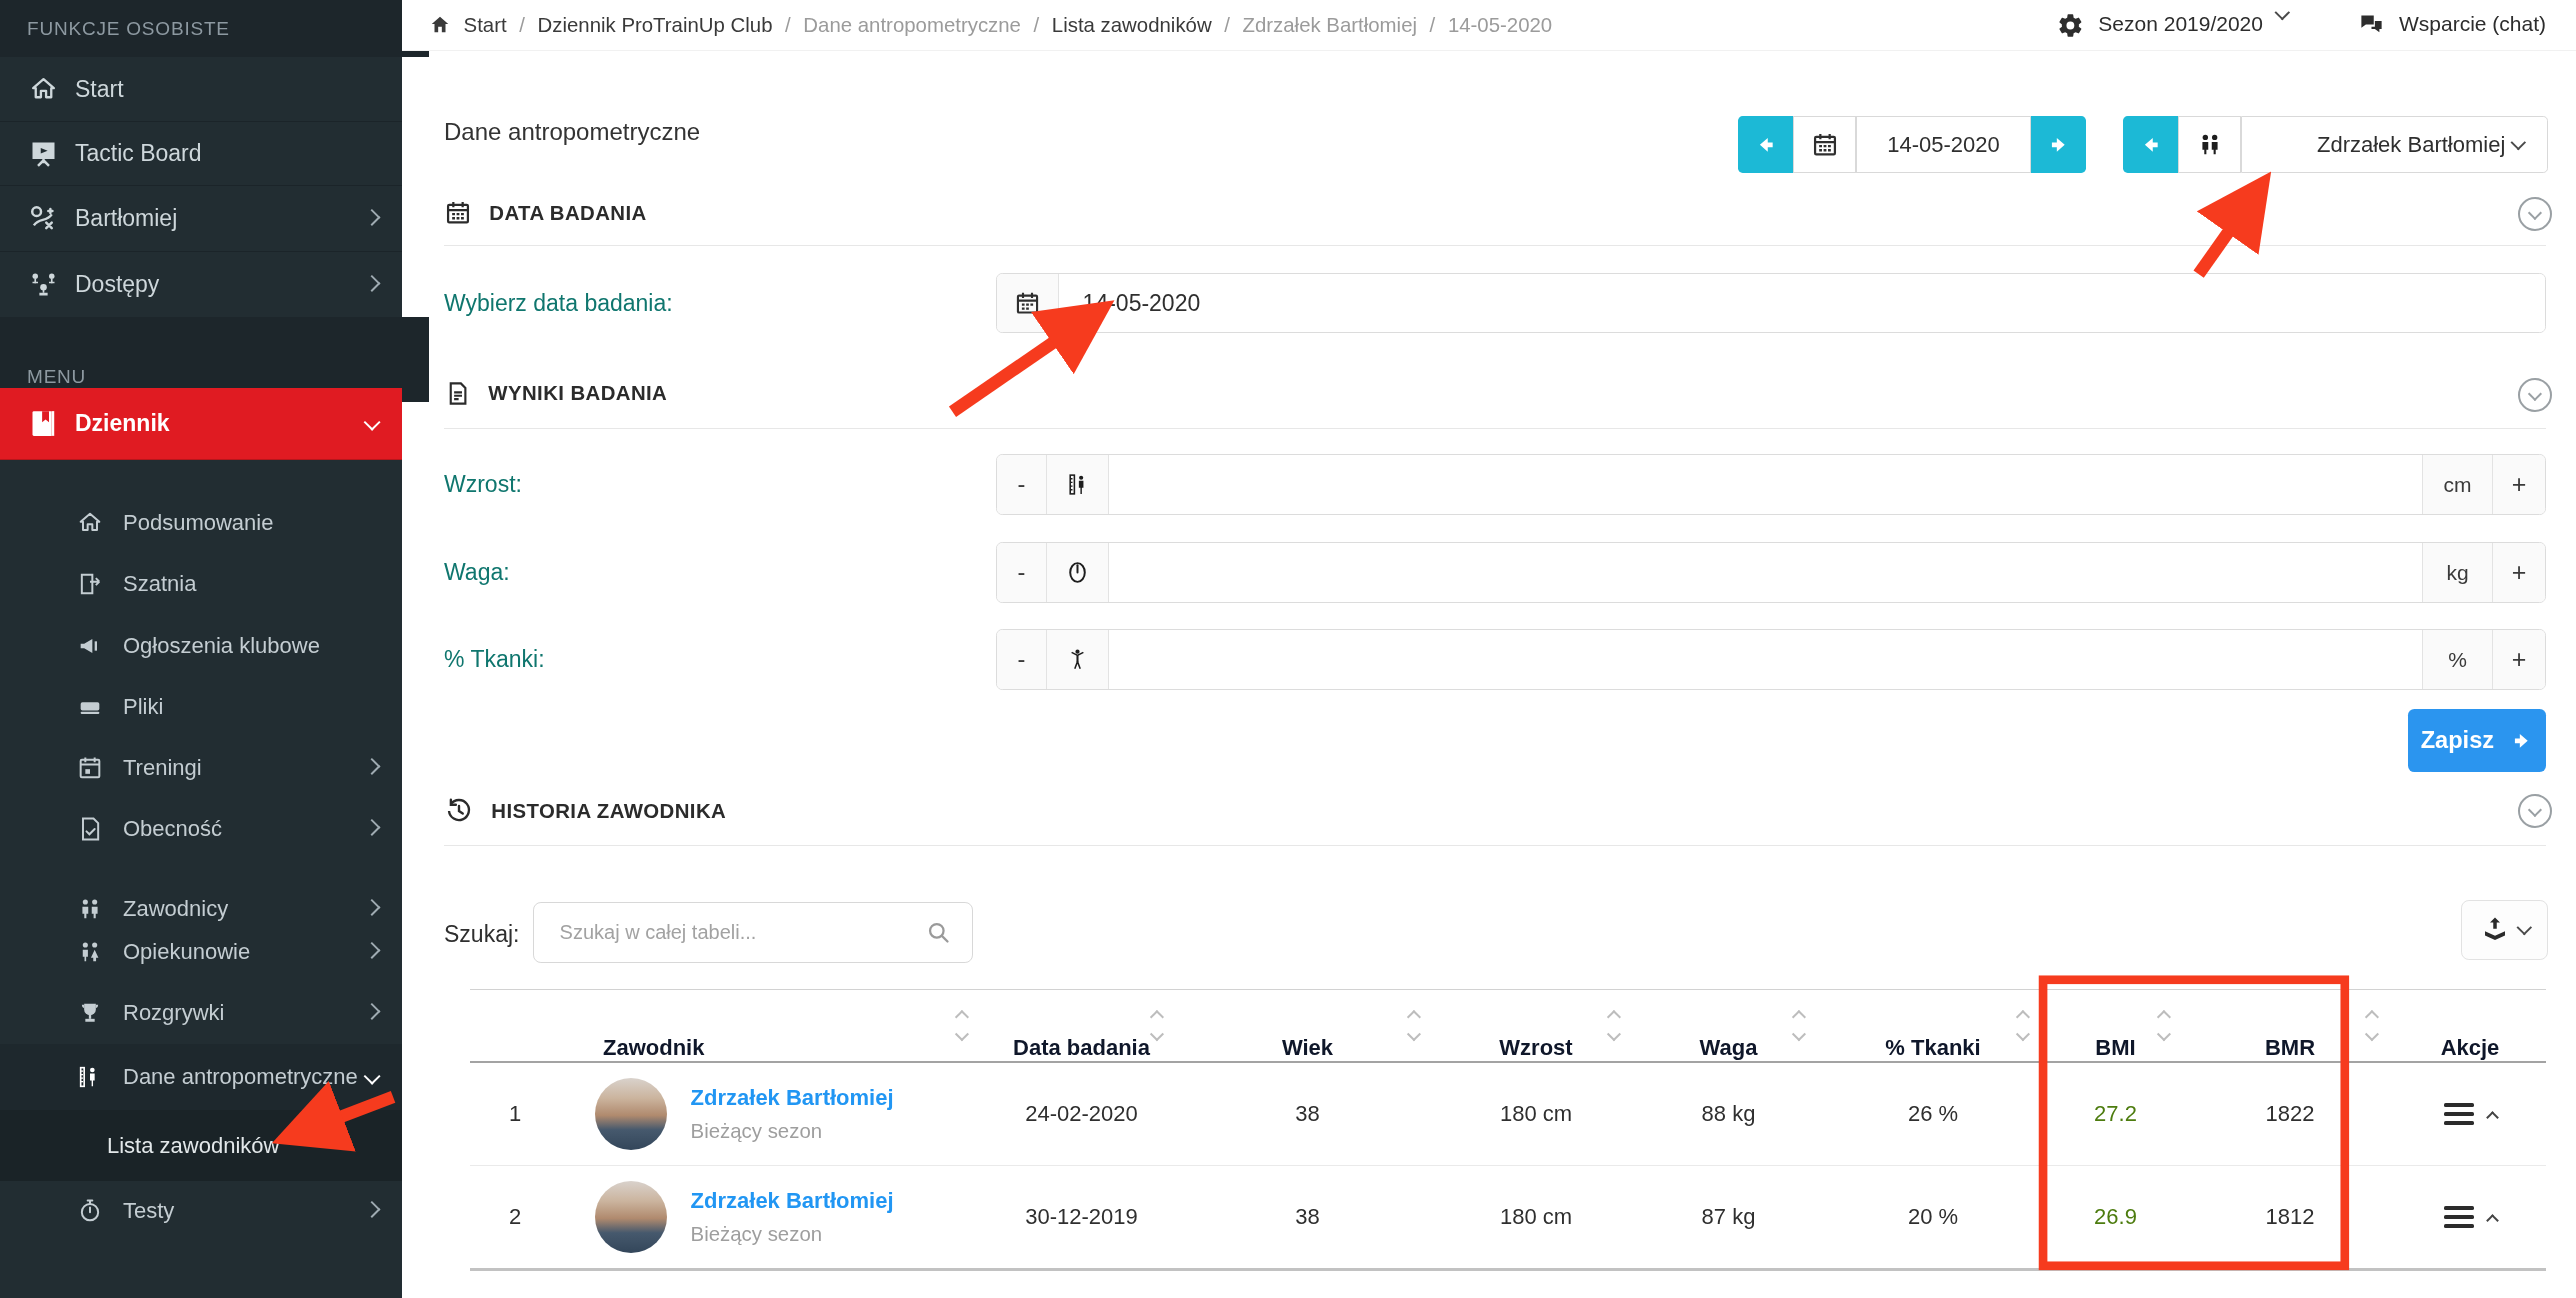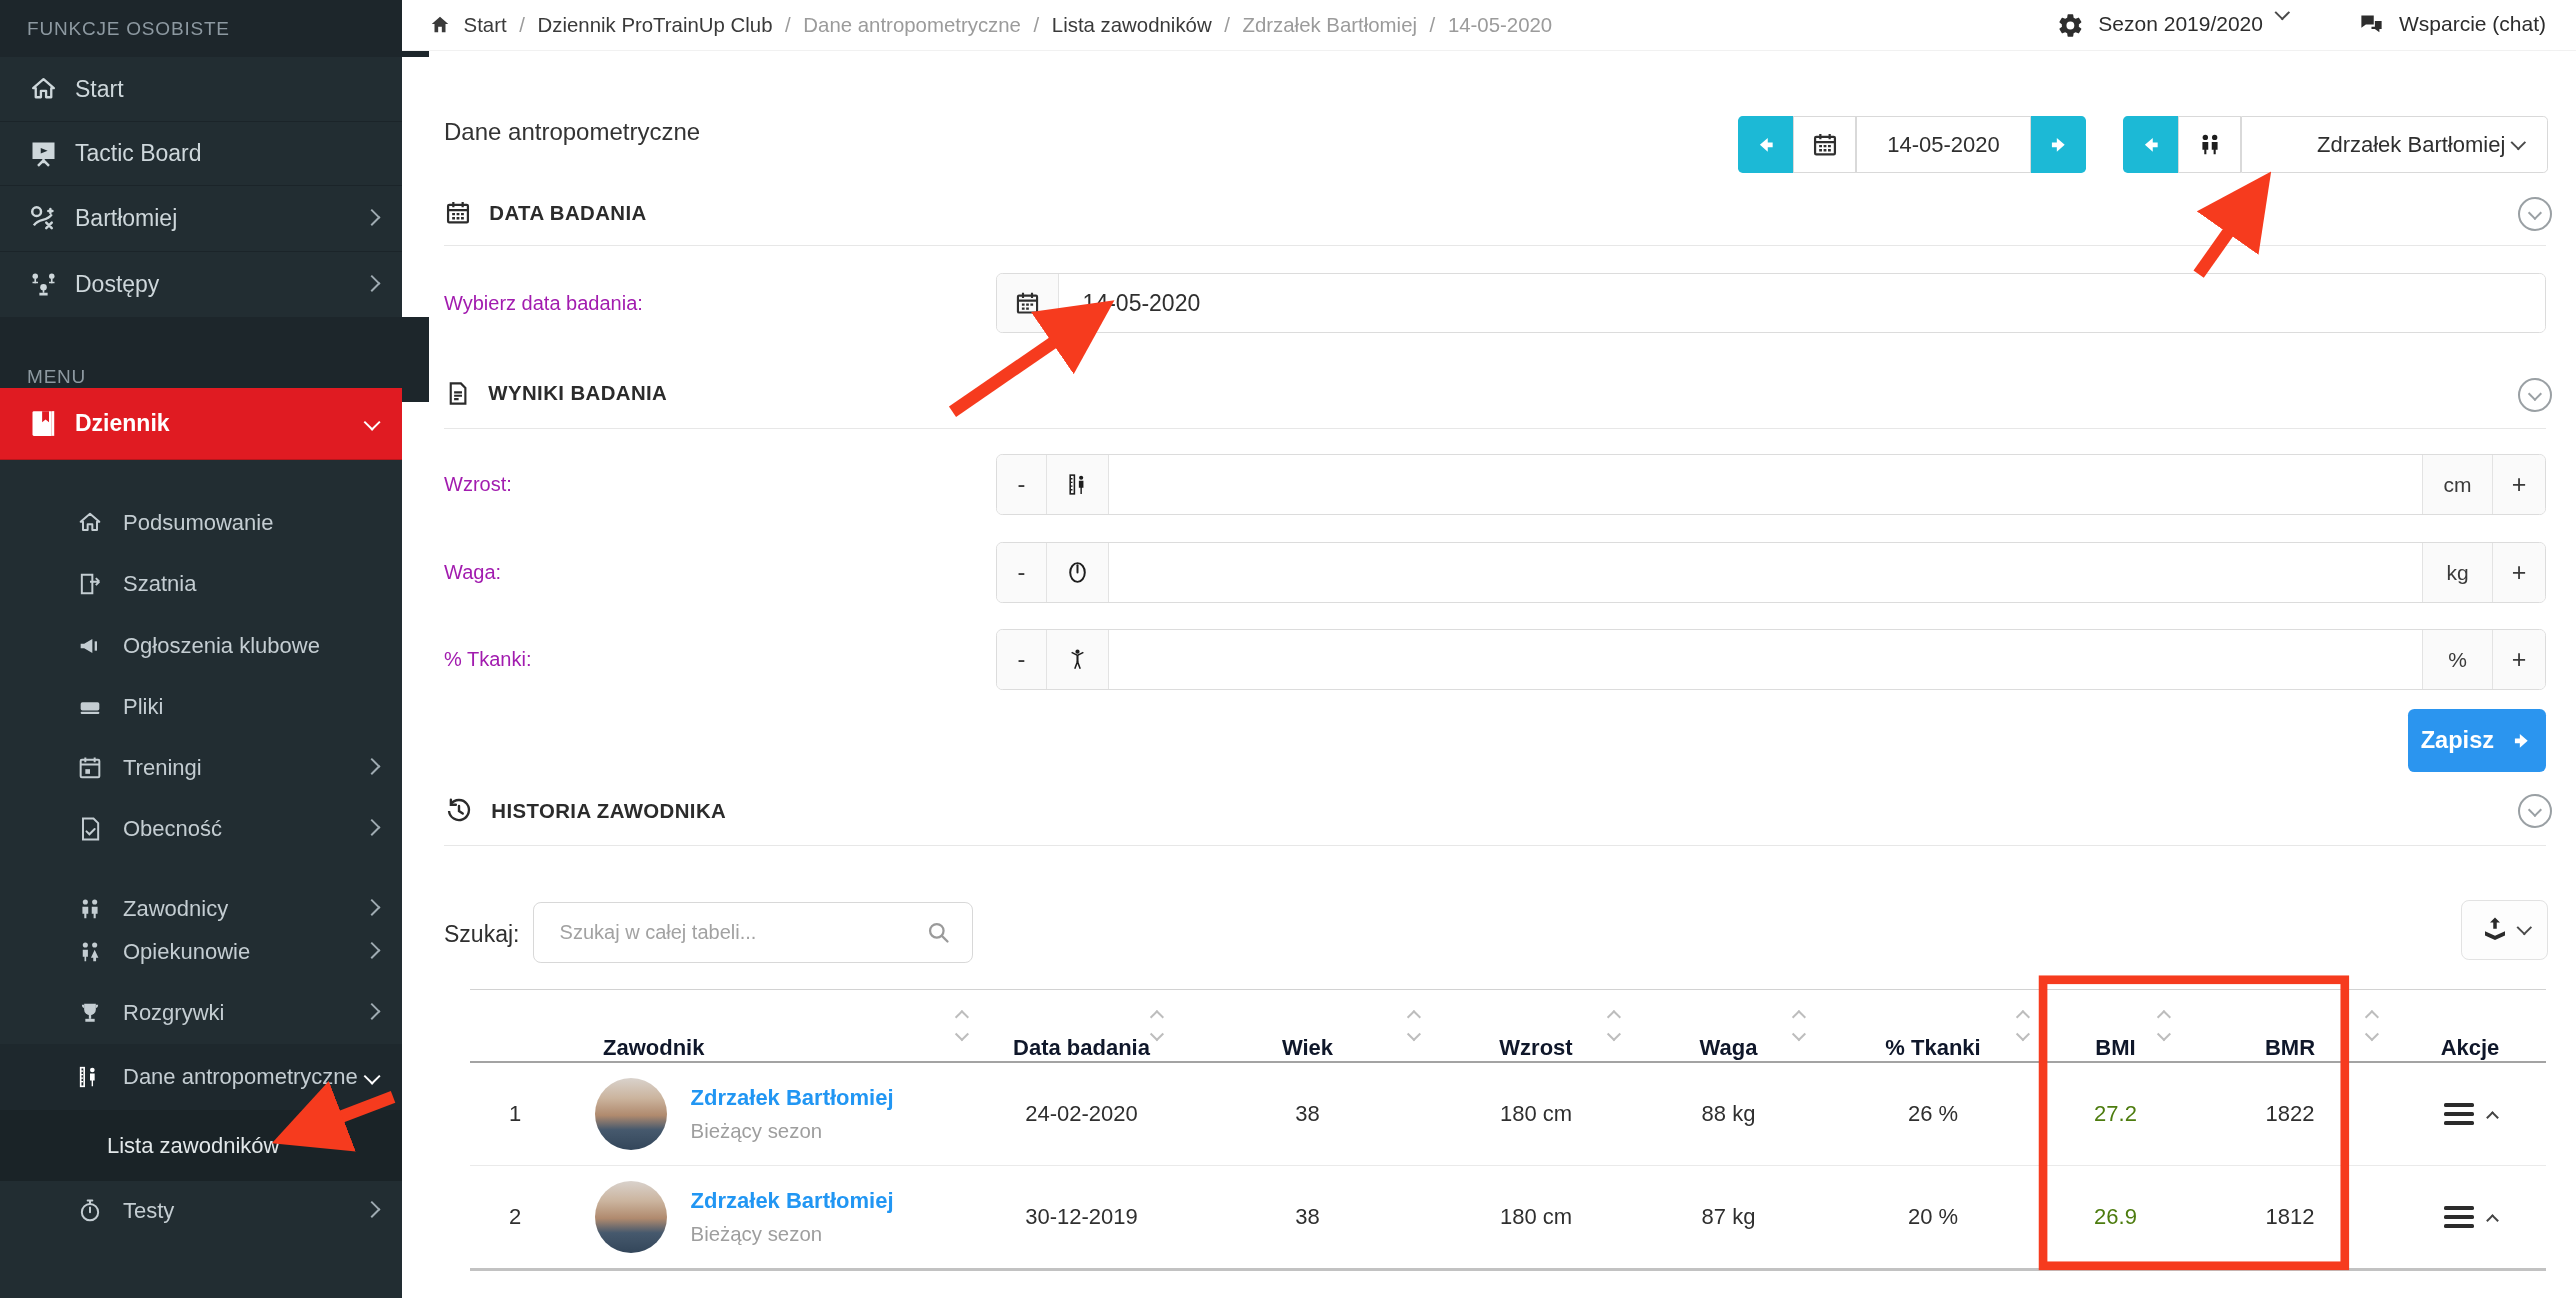--- a/index.html
+++ b/index.html
@@ -53,21 +53,21 @@
   .wselect span{margin-left:75px;font-size:22px;color:#2f2f2f;}
   .wselect .caret{position:absolute;right:23.6px;}
 
   .sec-head{position:absolute;left:444px;display:flex;align-items:center;gap:17.3px;
             font-size:20.4px;font-weight:700;color:#2b2b2b;letter-spacing:0.4px;}
   .collapse{position:absolute;width:30px;height:30px;border:2.4px solid #9aa0a4;border-radius:50%;
             display:flex;align-items:center;justify-content:center;cursor:pointer;}
   .collapse .chev{border-color:#9aa0a4;width:7.9px;height:7.9px;margin-top:-3.1px;}
   .divider{position:absolute;left:444px;width:2102px;height:0.8px;background:#e7e7e7;}
 
-  .flabel{position:absolute;left:444px;font-size:20px;color:#a21caf;display:flex;align-items:center;}
+  .flabel{position:absolute;left:444px;font-size:23px;color:#0f766e;display:flex;align-items:center;}
   .igroup{position:absolute;left:996px;width:1550px;display:flex;align-items:stretch;
           border:1.6px solid #dcdcdc;border-radius:6.3px;background:#fff;box-sizing:border-box;overflow:hidden;}
   .iseg{display:flex;align-items:center;justify-content:center;background:#fafafa;border-right:0.8px solid #e3e3e3;color:#3a3a3a;}
   .iseg.end{border-right:none;border-left:0.8px solid #e3e3e3;}
   .ifield{flex:1;background:#fff;display:flex;align-items:center;font-size:23px;color:#2f2f2f;}
   .date-group .ifield{padding-left:23.6px;}
 
   .save-btn{position:absolute;left:2408px;top:709px;width:138px;height:63px;background:#2b95ef;border:none;
             border-radius:6.3px;display:flex;align-items:center;justify-content:center;gap:15.7px;cursor:pointer;
             color:#fff;font-size:23.6px;font-weight:700;font-family:inherit;}

